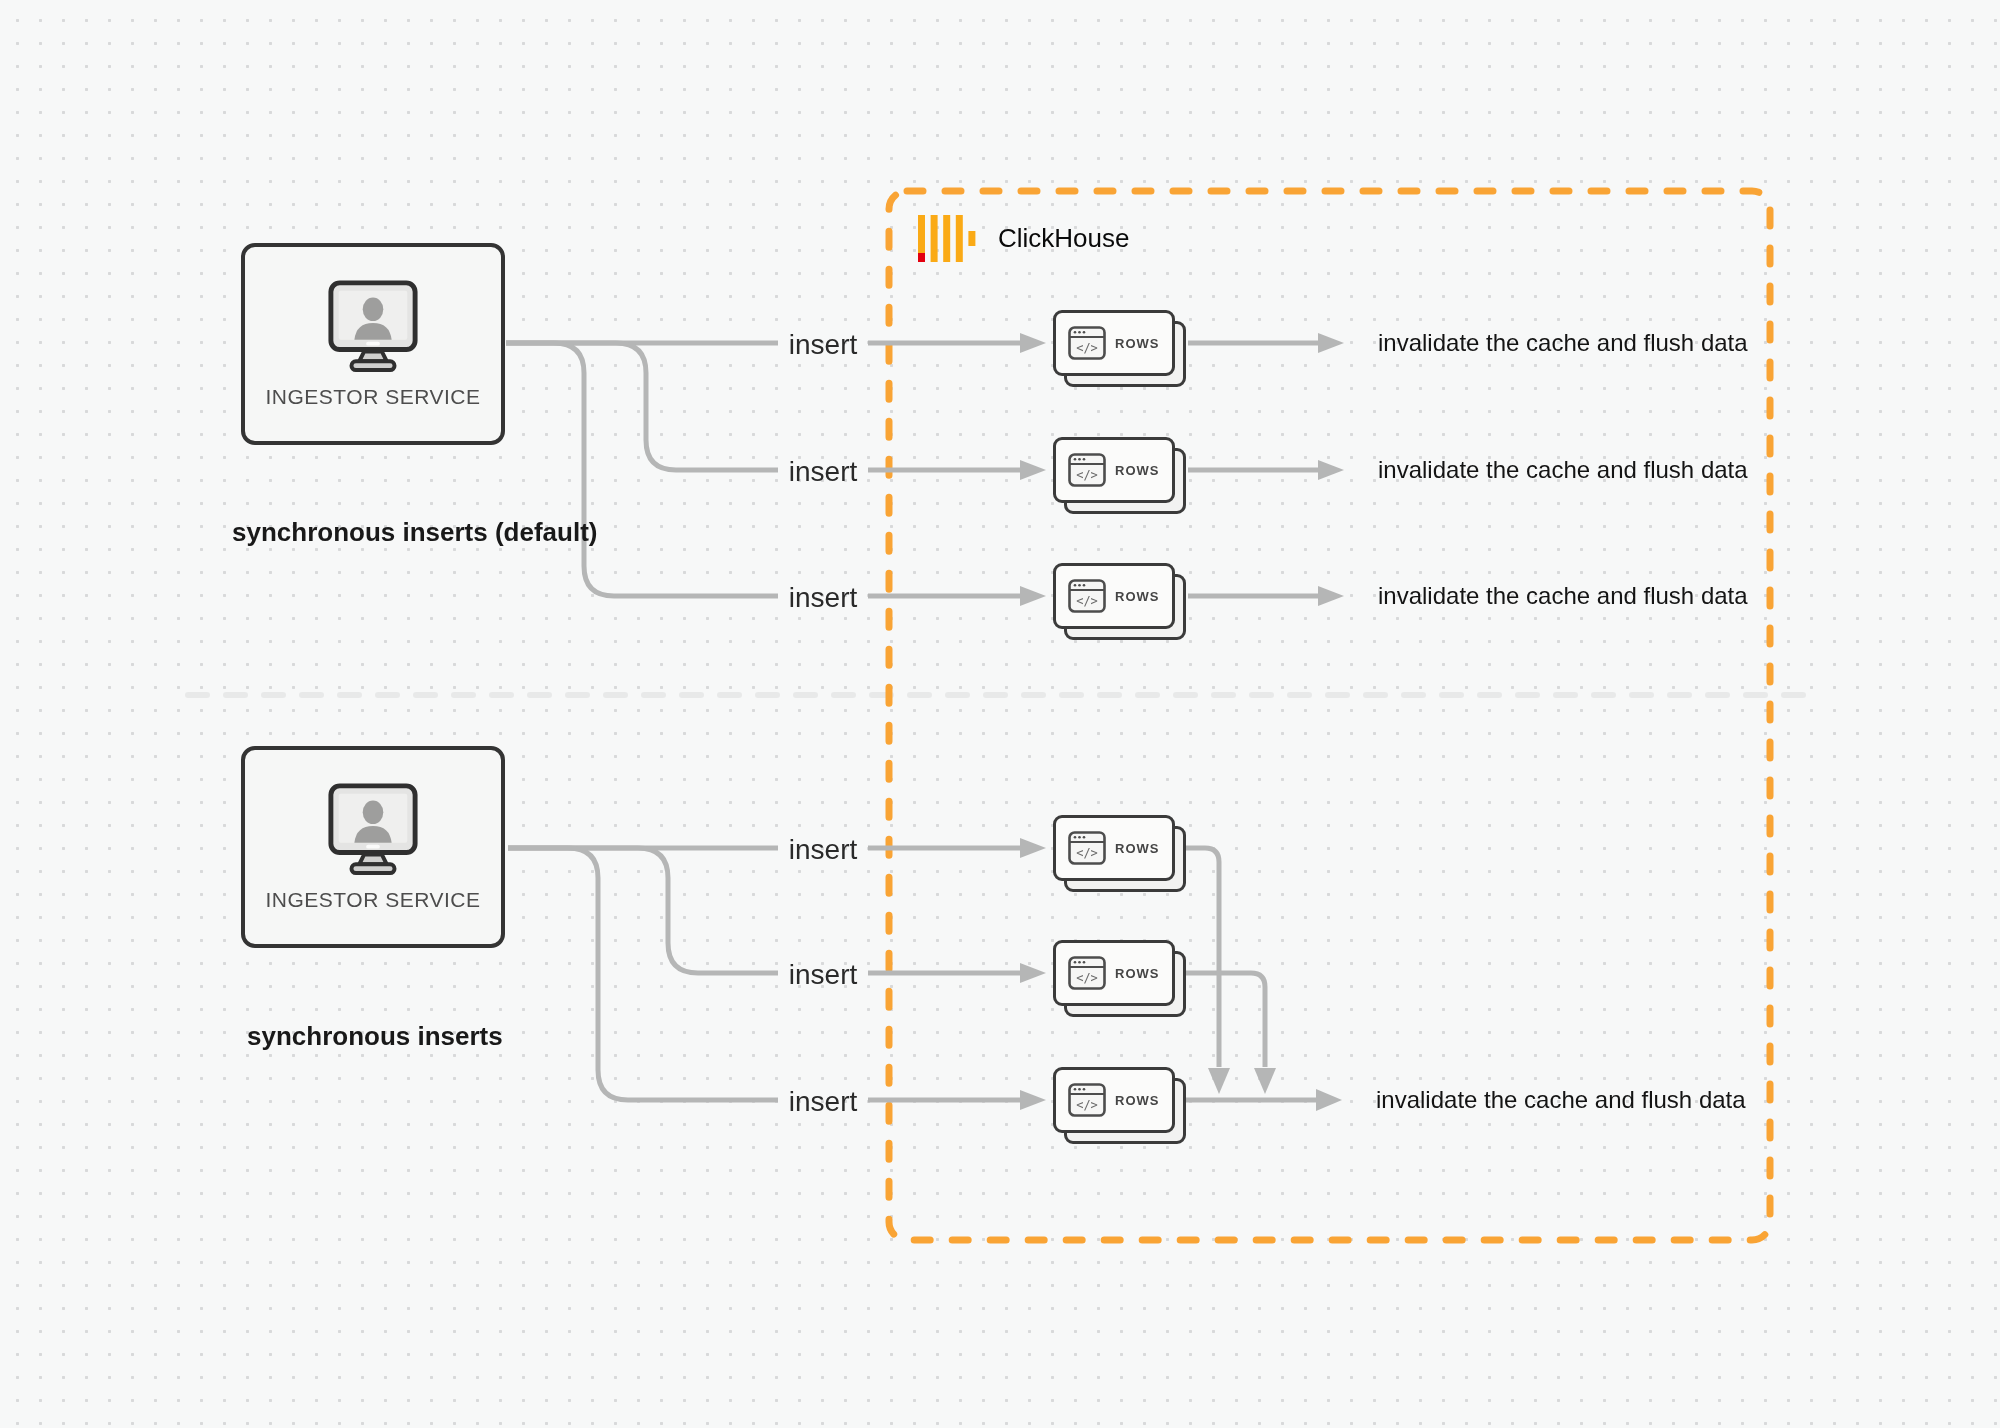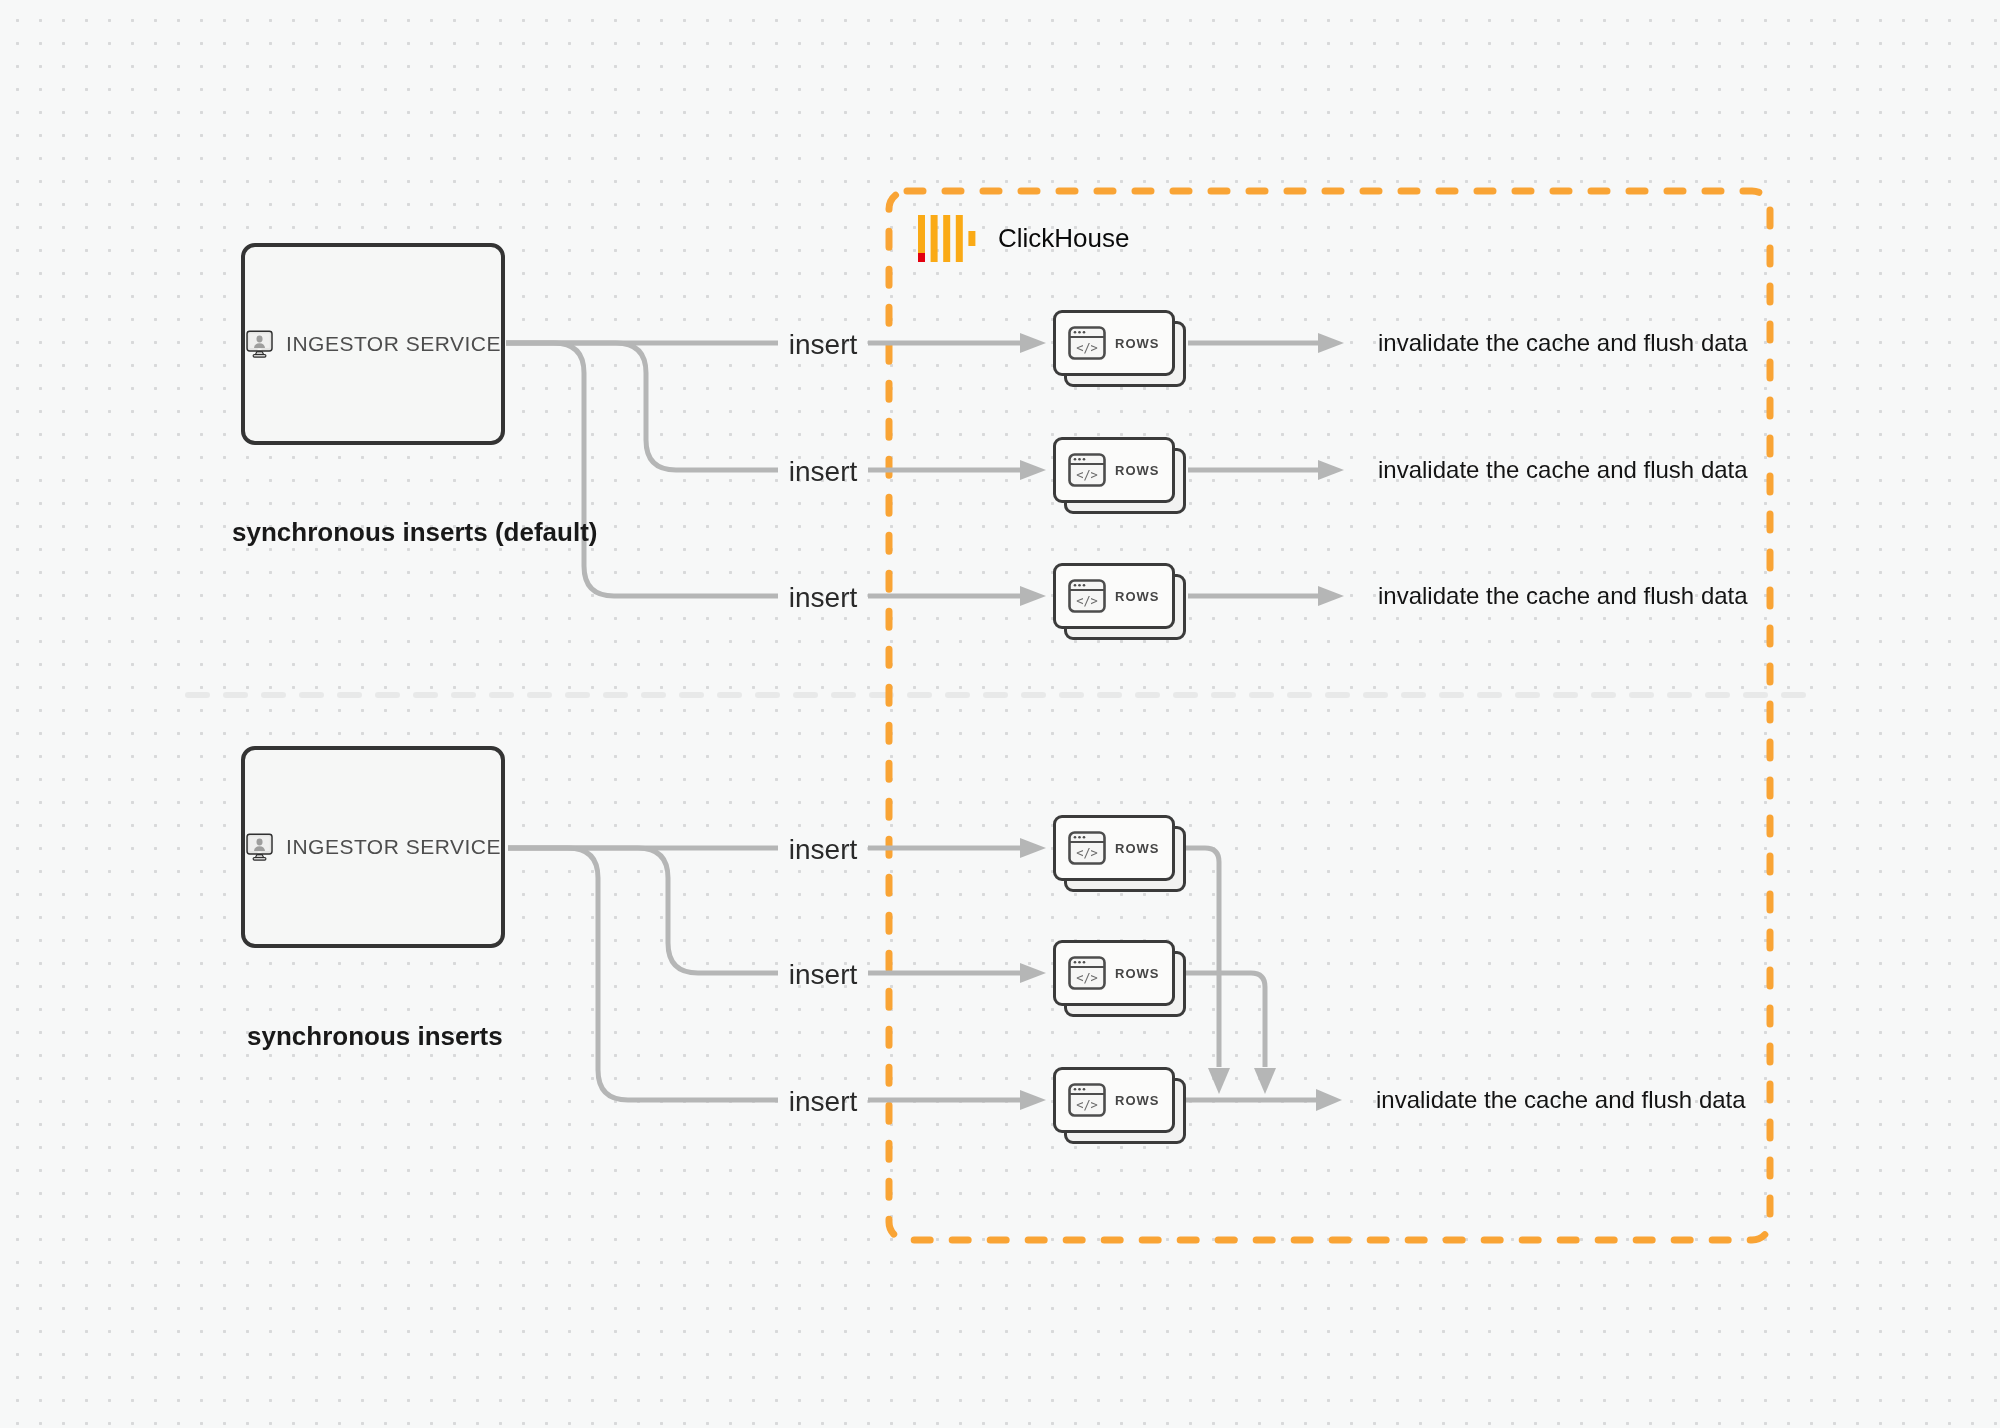--- a/index.html
+++ b/index.html
@@ -10,21 +10,21 @@
     background-size:23px 23px;background-position:6px 9px;
     font-family:"Liberation Sans",sans-serif;
   }
   .layer{position:absolute;left:0;top:0;z-index:1;}
   .abs{position:absolute;z-index:2;}
 
   
   .node-ingestor{
     width:264px;height:202px;box-sizing:border-box;
     background:#f6f7f6;border:4px solid #343434;border-radius:14px;
-    display:flex;flex-direction:row;align-items:center;justify-content:center;gap:12px;
+    display:flex;flex-direction:column;align-items:center;justify-content:center;gap:12px;
   }
   .ingestor-label{font-size:21px;color:#4d4d4d;letter-spacing:0.5px;white-space:nowrap;}
 
   
   .caption{font-size:26px;font-weight:700;color:#191919;white-space:nowrap;}
 
   
   .insert-label{font-size:28px;color:#2a2a2a;width:106px;text-align:center;white-space:nowrap;}
   .result-label{font-size:24px;color:#141414;white-space:nowrap;margin-left:20px;}
 

